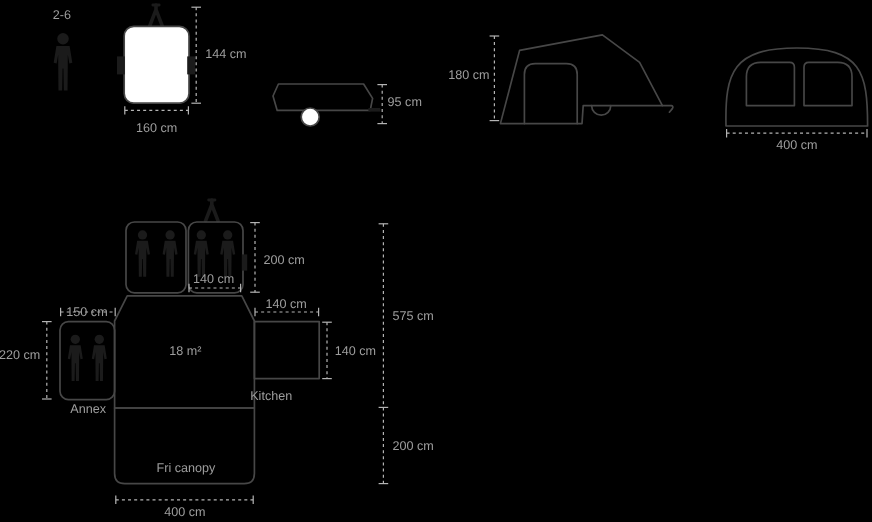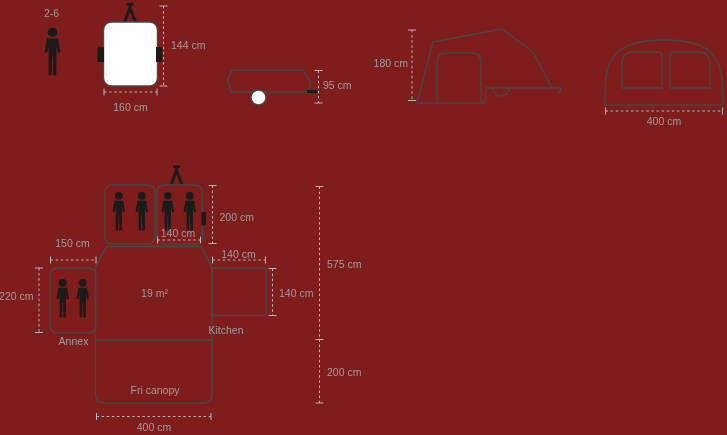--- a/index.html
+++ b/index.html
@@ -1,16 +1,16 @@
 <!DOCTYPE html>
 <html><head>
 <meta charset="utf-8">
 <style>
   html,body{margin:0;padding:0;background:#fff;}
-  #stage{position:relative;width:727px;height:435px;background:#7f1d1d;overflow:hidden;
+  #stage{position:relative;width:727px;height:435px;background:#000000;overflow:hidden;
          font-family:"Liberation Sans",sans-serif;}
   #shapes{position:absolute;left:0;top:0;}
   .ol   {fill:none;stroke:var(--outline);stroke-width:1.4;stroke-linejoin:round;stroke-linecap:round;}
   .olw  {fill:#fff;stroke:var(--outline);stroke-width:1.4;}
   .blk  {fill:var(--figure);}
   .hst  {stroke:var(--figure);fill:none;}
   .dim  {stroke:var(--dim);stroke-width:1;fill:none;}
   .dash {stroke-dasharray:2.5 2.6;}
   .lbl{position:absolute;font-size:10.5px;line-height:1;color:var(--txt);white-space:nowrap;}
   .c{transform:translateX(-50%);}
@@ -155,25 +155,25 @@
 
   <div class="lbl c" style="left:51.5px;top:8px">2-6</div>
   <div class="lbl" style="left:171px;top:39.5px">144 cm</div>
   <div class="lbl c" style="left:130.5px;top:101.5px">160 cm</div>
   <div class="lbl" style="left:323px;top:80px">95 cm</div>
   <div class="lbl r" style="left:408px;top:58px">180 cm</div>
   <div class="lbl c" style="left:664px;top:116px">400 cm</div>
 
   <div class="lbl" style="left:219.5px;top:211.5px">200 cm</div>
   <div class="lbl c" style="left:178px;top:228px">140 cm</div>
-  <div class="lbl c" style="left:72.5px;top:238px">150 cm</div>
+  <div class="lbl c" style="left:72.5px;top:255px">150 cm</div>
   <div class="lbl c" style="left:238.5px;top:248.5px">140 cm</div>
   <div class="lbl r" style="left:33.5px;top:291px">220 cm</div>
   <div class="lbl" style="left:279px;top:288px">140 cm</div>
   <div class="lbl" style="left:327px;top:258.5px">575 cm</div>
   <div class="lbl" style="left:327px;top:366.5px">200 cm</div>
   <div class="lbl c" style="left:154px;top:421.5px">400 cm</div>
 
-  <div class="lbl c" style="left:154.5px;top:287.5px">19 m²</div>
+  <div class="lbl c" style="left:154.5px;top:287.5px">18 m²</div>
   <div class="lbl c" style="left:73.5px;top:335.5px">Annex</div>
   <div class="lbl c" style="left:226px;top:324.5px">Kitchen</div>
   <div class="lbl c" style="left:155px;top:384.5px">Fri canopy</div>
 </div>
 
 </body></html>

